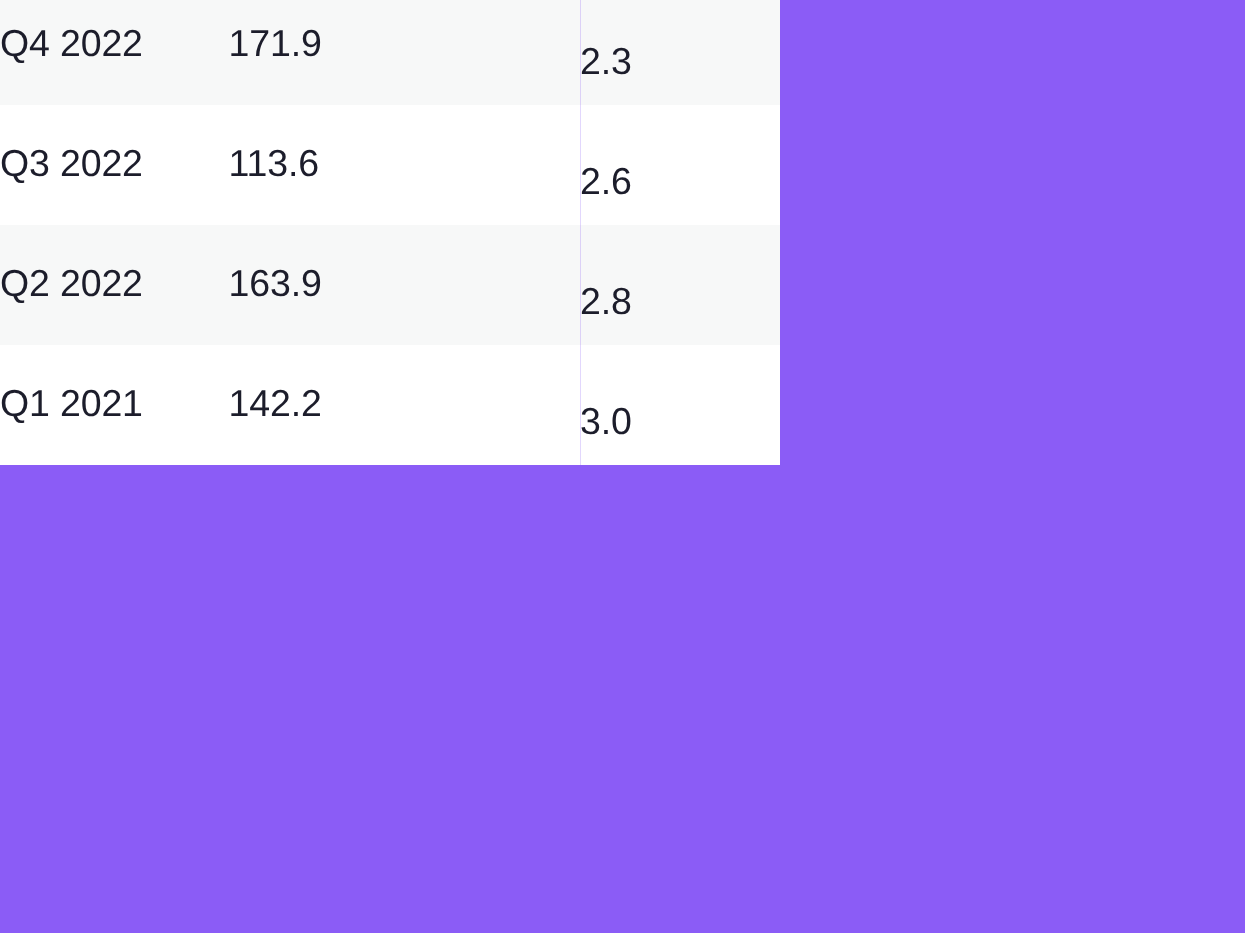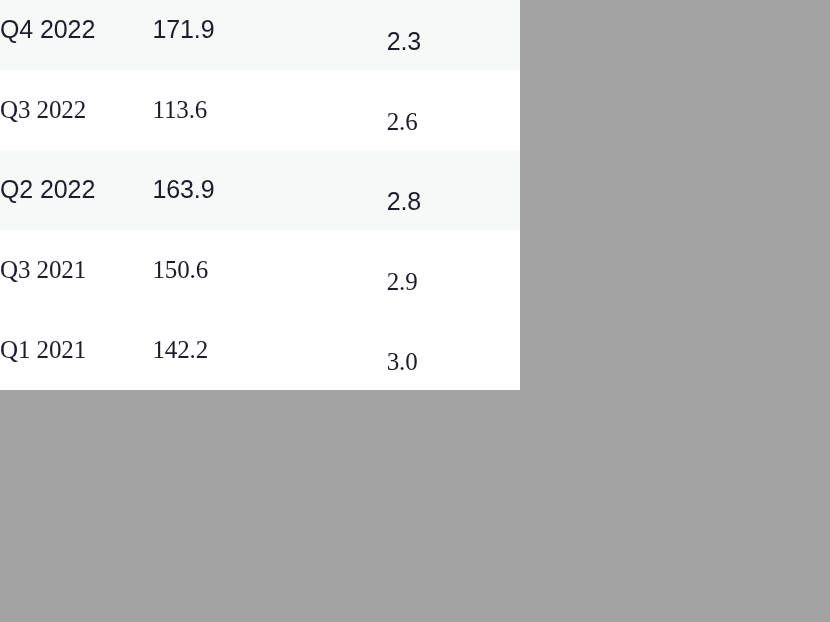--- a/index.html
+++ b/index.html
@@ -13,21 +13,21 @@
     overflow: hidden;
     background: #f7f8f8;
     font-family: "Liberation Sans", "DejaVu Sans", sans-serif;
     -webkit-font-smoothing: antialiased;
   }
 
   #page {
     position: relative;
     width: 830px;
     height: 622px;
-    background: #a3a3a3;
+    background: #8b5cf6;
   }
 
   
   #data-table {
     position: absolute;
     left: 0;
     top: -10px;            
     width: 520px;
     border-collapse: collapse;
     table-layout: fixed;
@@ -35,21 +35,20 @@
 
   #data-table tr {
     height: 80px;
   }
 
   #data-table tr.row-alt {
     background: #f7f8f8;
   }
   #data-table tr.row-base {
     background: #ffffff;
-    font-family: Liberation Serif, serif;
   }
 
   #data-table td {
     padding: 0;
     vertical-align: middle;
     font-size: 25px;
     line-height: 1.1;
     color: #1c1d2b;
     letter-spacing: -0.1px;
     white-space: nowrap;
@@ -88,24 +87,19 @@
           <td class="col-period"><span>Q3 2022</span></td>
           <td class="col-value"><span>113.6</span></td>
           <td class="col-change"><span>2.6</span></td>
         </tr>
         <tr class="row-alt">
           <td class="col-period"><span>Q2 2022</span></td>
           <td class="col-value"><span>163.9</span></td>
           <td class="col-change"><span>2.8</span></td>
         </tr>
         <tr class="row-base">
-          <td class="col-period"><span>Q3 2021</span></td>
-          <td class="col-value"><span>150.6</span></td>
-          <td class="col-change"><span>2.9</span></td>
-        </tr>
-        <tr class="row-base">
           <td class="col-period"><span>Q1 2021</span></td>
           <td class="col-value"><span>142.2</span></td>
           <td class="col-change"><span>3.0</span></td>
         </tr>
       </tbody>
   </table>
 </div>
 
 </body></html>

